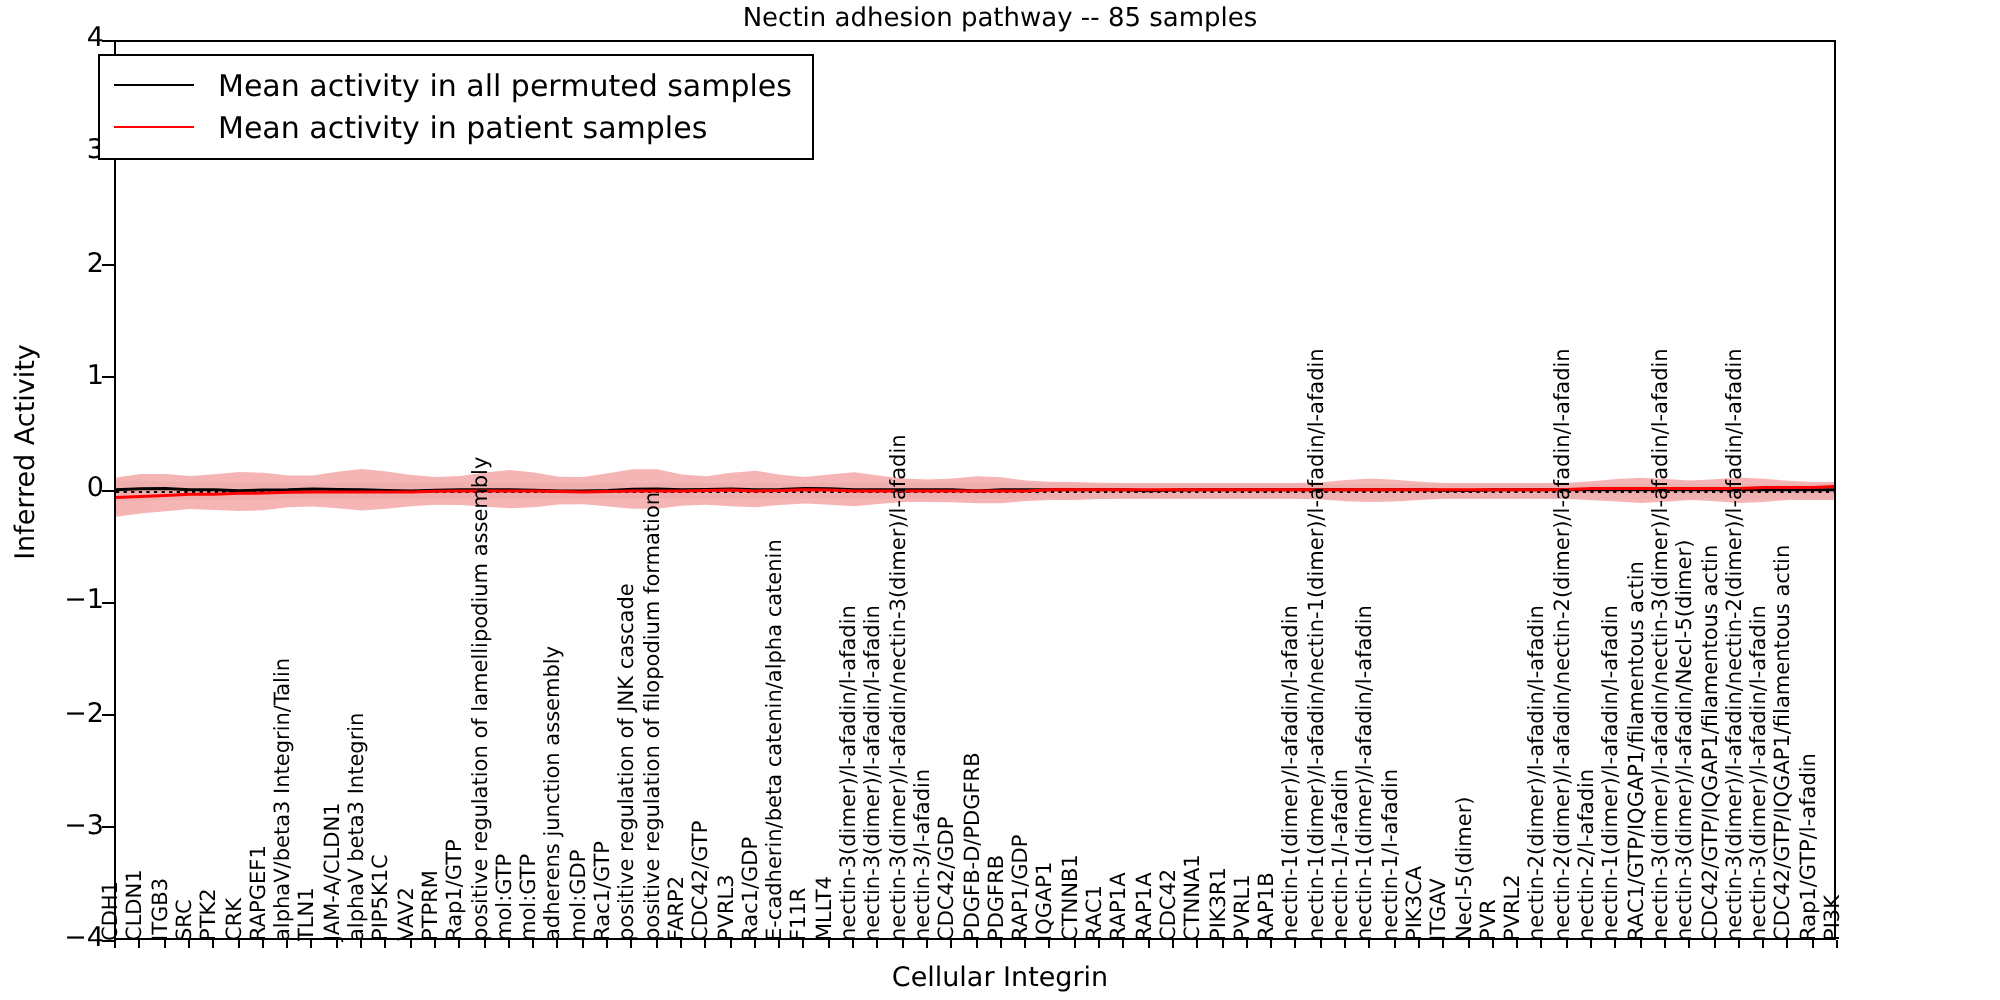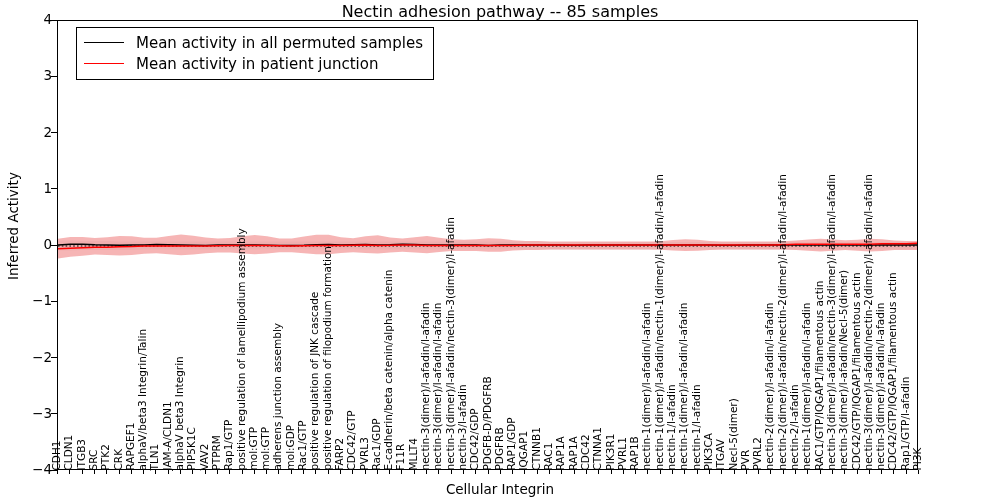--- a/index.html
+++ b/index.html
@@ -1,21 +1,21 @@
 <!DOCTYPE html>
 <html><head>
 <meta charset="utf-8">
 <style>
   html,body{margin:0;padding:0;background:#ffffff;}
   body{width:1000px;height:500px;overflow:hidden;font-family:"DejaVu Sans",sans-serif;}
   #fig{position:relative;width:1000px;height:500px;background:#fff;}
 
   #title{
     position:absolute;left:0;top:2px;width:1000px;text-align:center;
-    font-size:16px;color:#000;font-family:"DejaVu Sans",sans-serif;
+    font-size:13px;color:#000;font-family:"DejaVu Sans",sans-serif;
   }
 
   
   #plot-area{
     position:absolute;left:57px;top:20px;width:861px;height:450px;
     border:1.2px solid #000;box-sizing:border-box;background:#fff;overflow:hidden;
   }
   #plot-svg{position:absolute;left:0;top:0;width:861px;height:450px;}
 
   
@@ -45,21 +45,21 @@
     font-family:"DejaVu Sans",sans-serif;
   }
 
   #xlabel{
     position:absolute;left:0;top:481px;width:1000px;text-align:center;
     font-size:13.5px;color:#000;
   }
 
   
   #legend{
-    position:absolute;left:76px;top:27px;
+    position:absolute;left:49px;top:27px;
     border:1.4px solid #000;background:#fff;
     padding:4px 10px 5px 7px;
   }
   .legrow{display:flex;align-items:center;height:21px;}
   .legline{width:40px;height:0;border-top:1.6px solid #000;margin-right:12px;}
   .legline.red{border-top-color:#ff0000;}
   .legtext{font-size:15px;color:#000;white-space:nowrap;}
 </style>
 </head>
 <body>
@@ -250,17 +250,17 @@
     </div>
   <div id="xlabel">Cellular Integrin</div>
 
   <div id="legend">
       <div class="legrow">
         <span class="legline"></span>
         <span class="legtext">Mean activity in all permuted samples</span>
       </div>
       <div class="legrow">
         <span class="legline red"></span>
-        <span class="legtext">Mean activity in patient junction</span>
+        <span class="legtext">Mean activity in patient samples</span>
       </div>
     </div>
 
 </div>
 
 </body></html>

